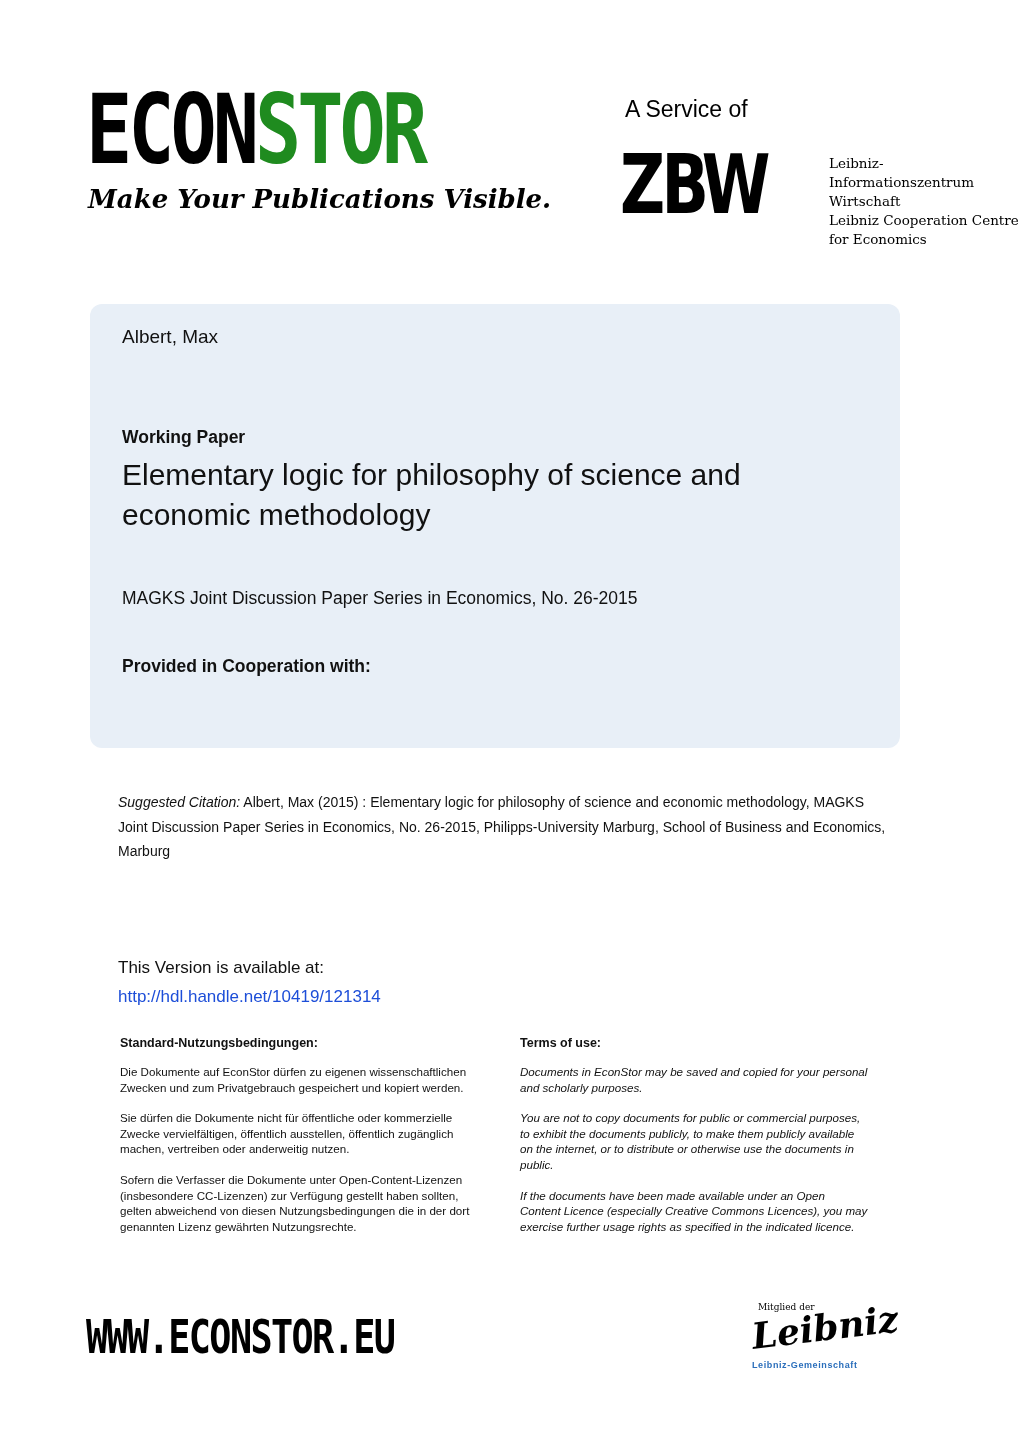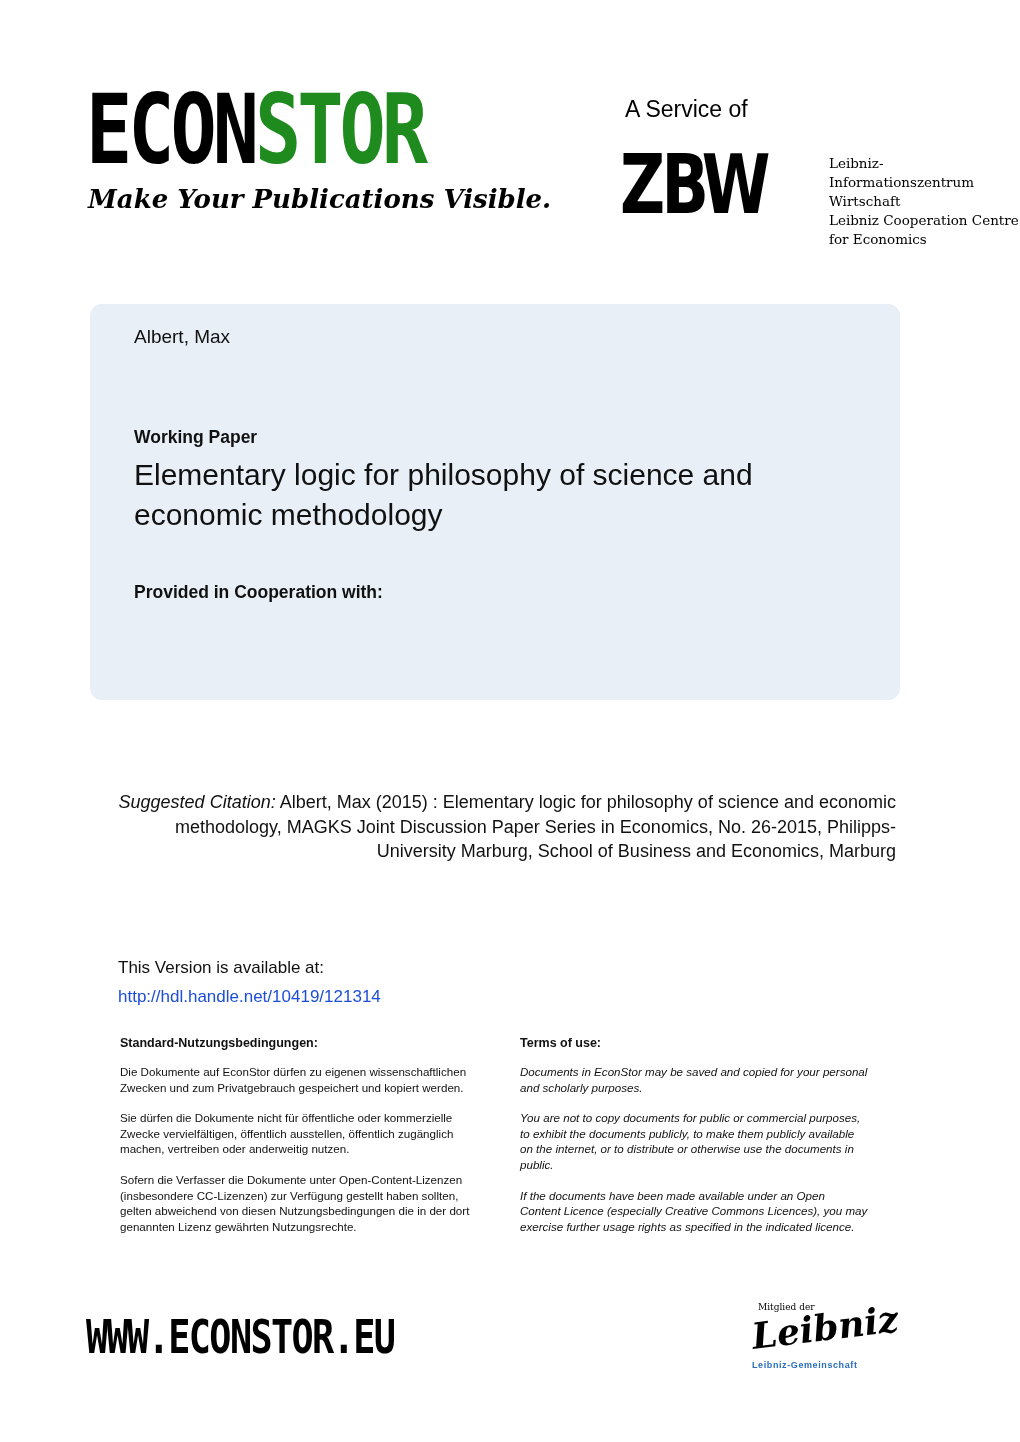--- a/index.html
+++ b/index.html
@@ -45,35 +45,35 @@
   }
   .zbw-text {
     margin-left:16px; margin-top:4px;
     font-family:"DejaVu Serif", serif;
     font-size:13.5px; line-height:19px; color:#000;
   }
 
   
   .info-box {
     position:absolute; left:90px; top:300px;
-    width:810px; height:396px;
+    width:810px; height:444px;
     background:#e8eff7; border-radius:12px;
-    padding:22px 30px 0 44px;
+    padding:22px 30px 0 32px;
   }
   .author { font-size:19px; }
   .doc-type { margin-top:79px; font-size:17.5px; font-weight:bold; }
   .title { margin-top:7px; font-size:30px; line-height:40px; width:660px; }
   .series { margin-top:53px; font-size:17.5px; }
   .coop-label { margin-top:47px; font-size:17.5px; font-weight:bold; }
   .coop { margin-top:6px; font-size:17.5px; }
 
   
   .citation {
     position:absolute; left:118px; top:786px;
-    width:778px; font-size:18px; line-height:24.5px;text-align:right;
+    width:778px; font-size:14px; line-height:24.5px;
   }
   .citation .label { font-style:italic; }
 
   
   .version { position:absolute; left:118px; top:954px; }
   .version .label { font-size:17px; }
   .version .url { display:block; margin-top:9px; font-size:17px; color:#1d4ed8; text-decoration:none; }
 
   
   .terms-left  { position:absolute; left:120px; top:1032px; width:368px; }
@@ -124,20 +124,21 @@
       <div>Wirtschaft</div>
       <div>Leibniz Cooperation Centre</div>
       <div>for Economics</div>
     </div>
   </div>
 
   <div class="info-box">
     <div class="author">Albert, Max</div>
     <div class="doc-type">Working Paper</div>
     <div class="title">Elementary logic for philosophy of science and economic methodology</div>
+    <div class="series">MAGKS Joint Discussion Paper Series in Economics, No. 26-2015</div>
     <div class="coop-label">Provided in Cooperation with:</div>
   </div>
 
   <div class="citation">
     <span class="label">Suggested Citation:</span><span> Albert, Max (2015) : Elementary logic for philosophy of science and economic methodology, MAGKS Joint Discussion Paper Series in Economics, No. 26-2015, Philipps-University Marburg, School of Business and Economics, Marburg</span>
   </div>
 
   <div class="version">
     <div class="label">This Version is available at:</div>
     <a class="url" href="#">http://hdl.handle.net/10419/121314</a>

